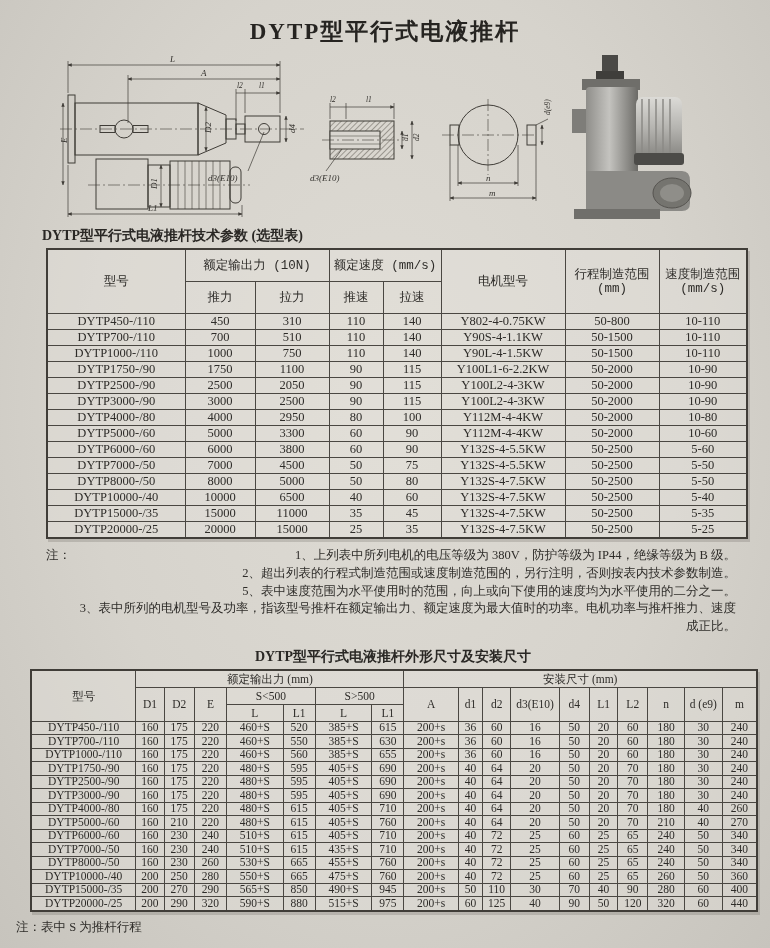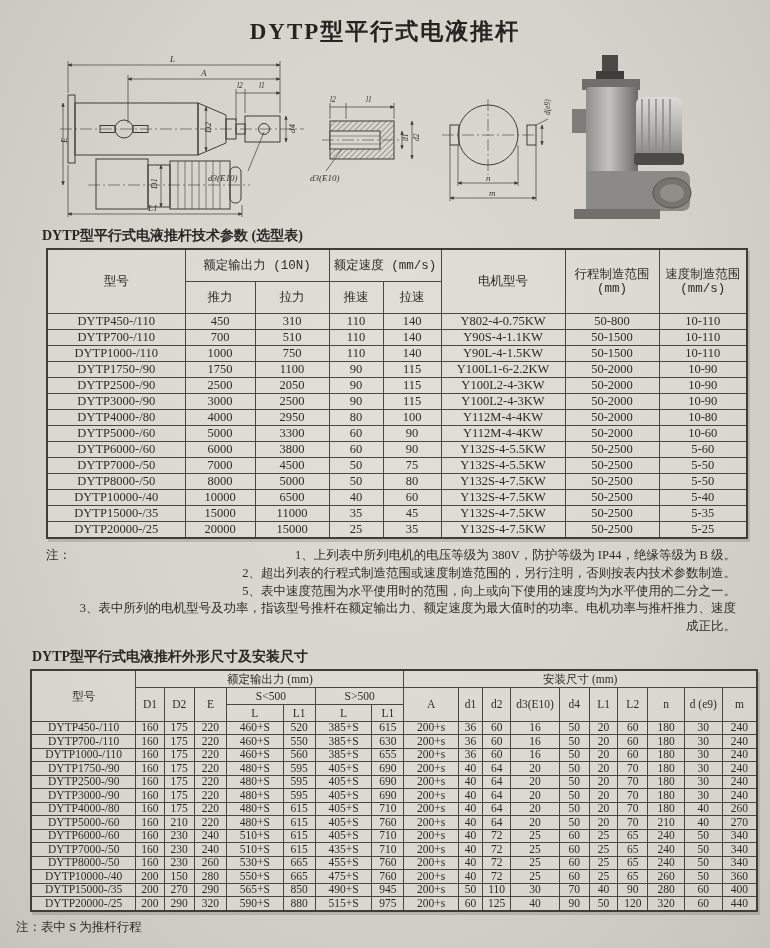--- a/index.html
+++ b/index.html
@@ -6,21 +6,21 @@
   .page{
     position:relative;width:770px;height:948px;overflow:hidden;
     background:radial-gradient(ellipse at 50% 42%, #dedbd4 0%, #d6d3cc 55%, #c7c4bd 100%);
     font-family:"Liberation Serif","DejaVu Serif",serif;color:#2e2c29;
   }
   .title{margin:0;padding-top:16px;text-align:center;font-size:23px;font-weight:700;letter-spacing:2px;color:#262421;font-family:Liberation Serif, serif;}
   .figure-strip{margin:6px 0 0 58px;width:665px;height:170px;}
   .dim{font:italic 9px "Liberation Serif","DejaVu Serif",serif;fill:#33312d;}
   .dim.small{font-size:7.5px;}
   .section-heading{margin:4px 16px 3px 42px;font-size:14px;font-weight:700;color:#2a2825;}
-  .section-heading.second{margin-left:32px;margin-top:12px;}
+  .section-heading.second{margin-left:32px;margin-top:12px;text-align:center;}
   table{border-collapse:collapse;table-layout:fixed;background:rgba(232,230,224,0.35);box-shadow:2px 3px 0 rgba(60,56,50,0.18);}
   th,td{border:1px solid #4a4742;text-align:center;vertical-align:middle;overflow:hidden;white-space:nowrap;}
   th{font-weight:400;white-space:pre-line;}
   .t1{margin-left:46px;width:700px;font-size:12.5px;border:2px solid #403d38;}
   .t1 thead th{height:23px;line-height:1.12;padding:4px 1px;font-family:Liberation Mono, monospace;}
   .t1 tbody td{height:15px;line-height:1;padding:0 2px;}
   .t2{margin-left:30px;width:728px;font-size:11.5px;border:2px solid #403d38;}
   .t2 thead th{height:16px;line-height:1.05;padding:0 1px;}
   .t2 tbody td{height:12.5px;line-height:1;padding:0 1px;}
   .notes{position:relative;margin:8px 0 0 46px;width:690px;font-size:12.5px;line-height:1.42;}
@@ -630,21 +630,21 @@
           <td>60</td>
           <td>25</td>
           <td>65</td>
           <td>240</td>
           <td>50</td>
           <td>340</td>
         </tr>
         <tr>
           <td>DYTP10000-/40</td>
           <td>200</td>
-          <td>150</td>
+          <td>250</td>
           <td>280</td>
           <td>550+S</td>
           <td>665</td>
           <td>475+S</td>
           <td>760</td>
           <td>200+s</td>
           <td>40</td>
           <td>72</td>
           <td>25</td>
           <td>60</td>

